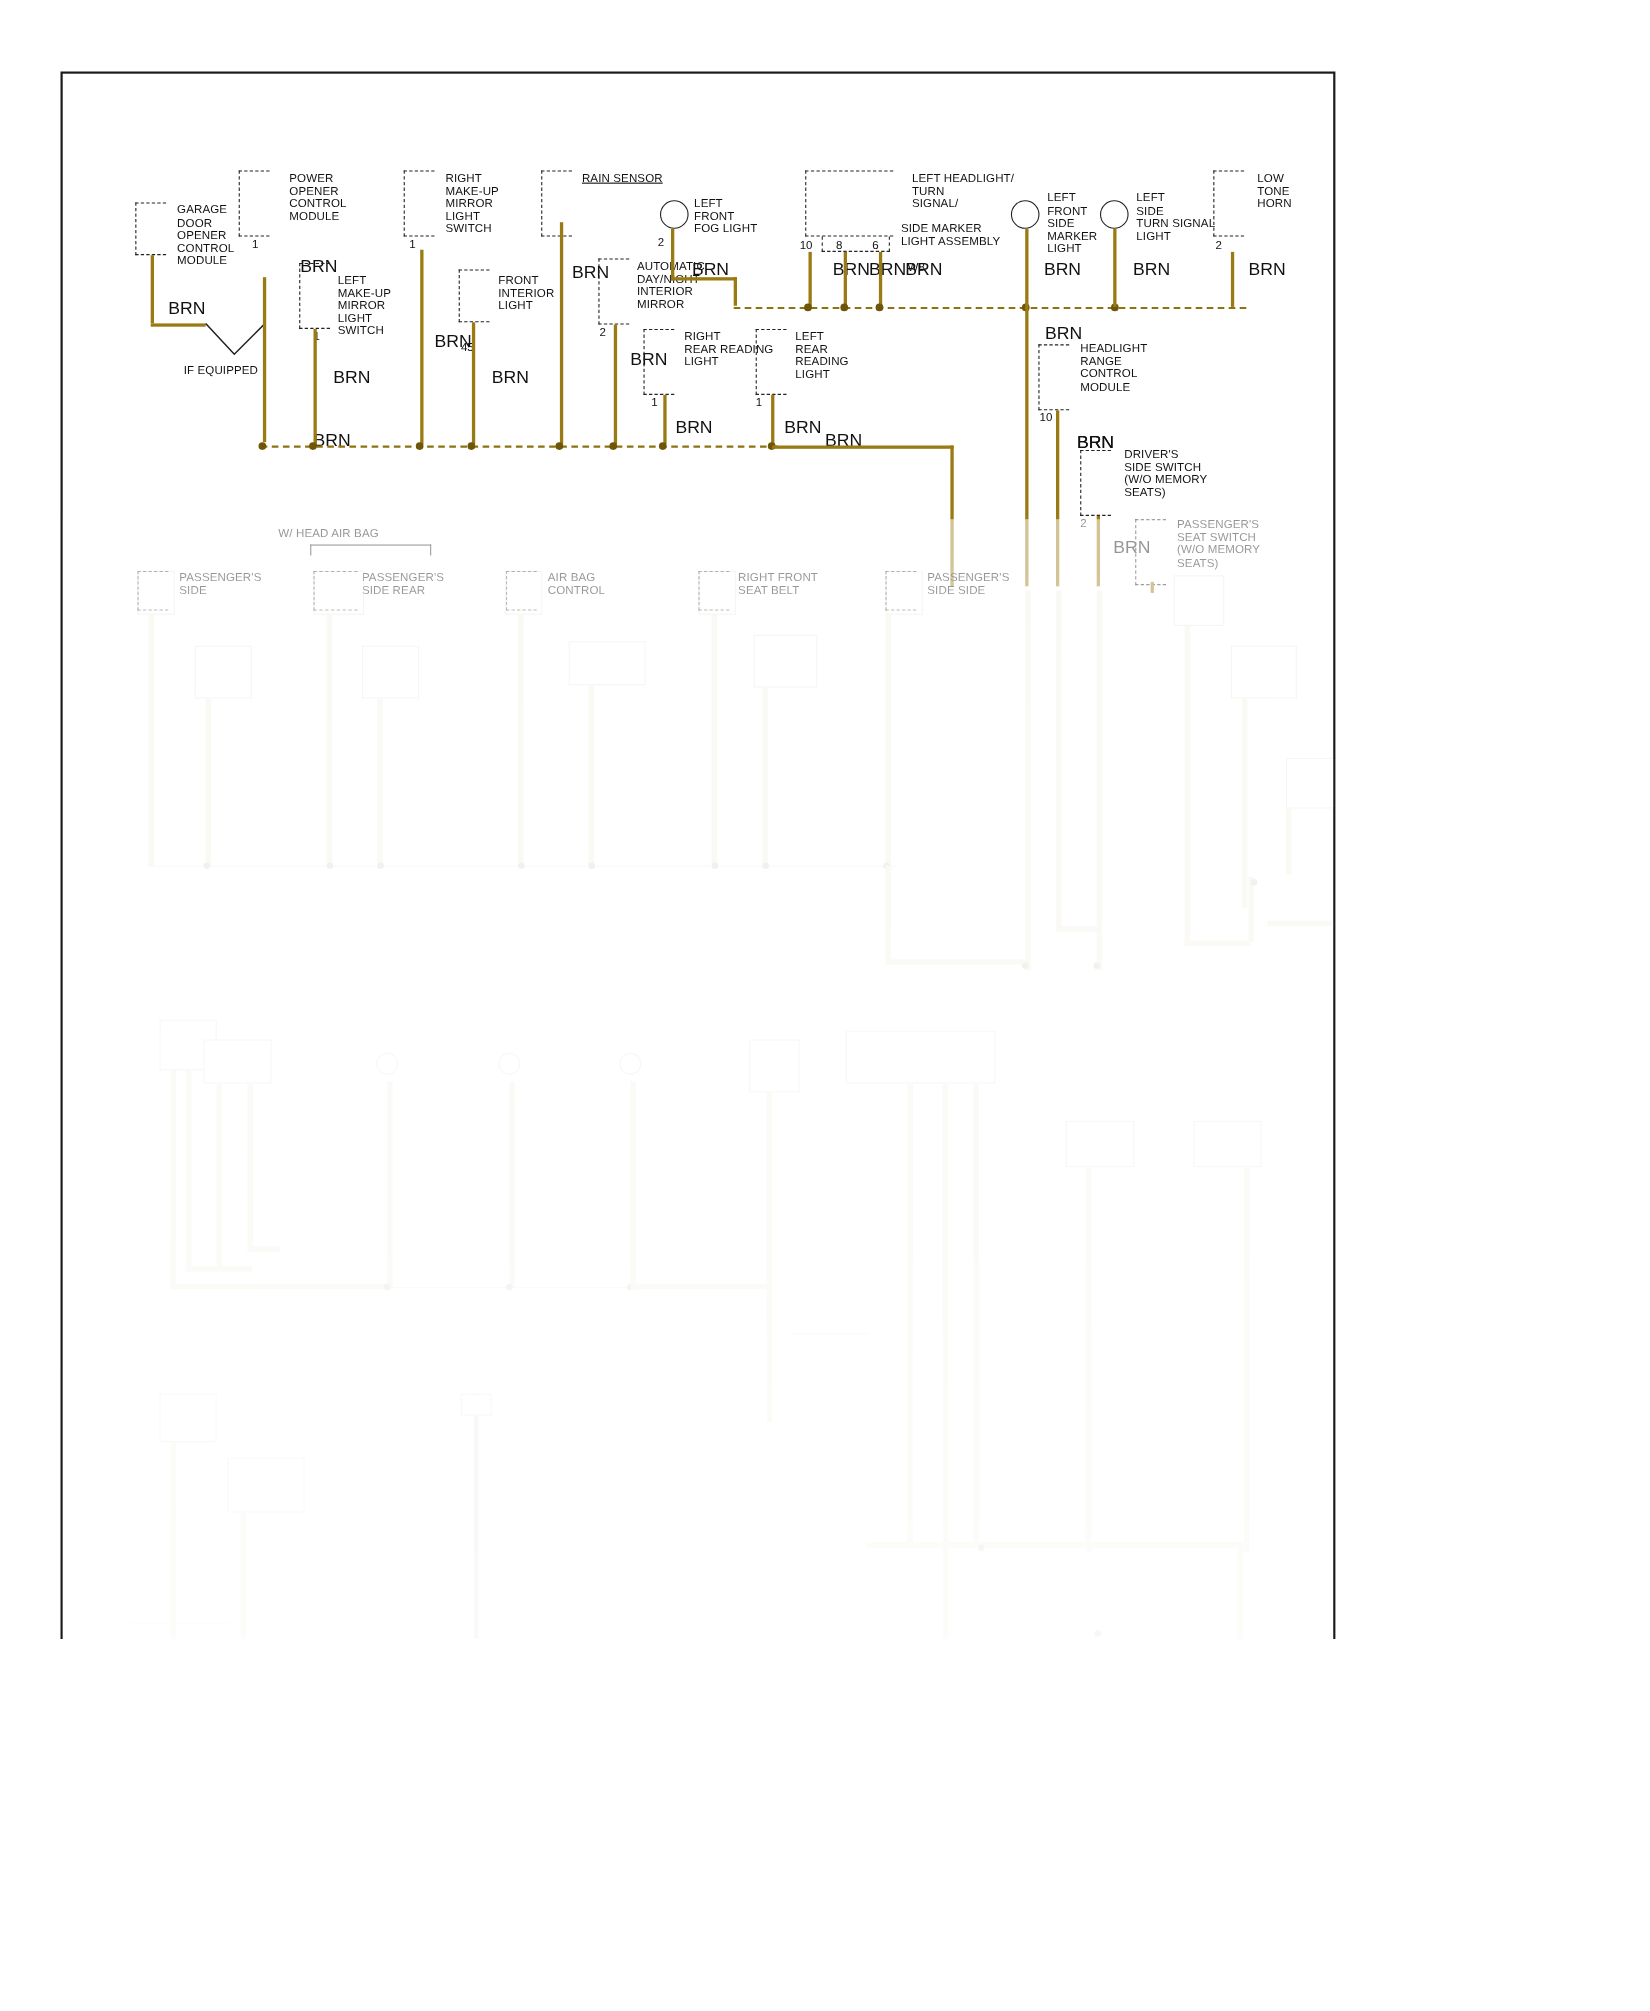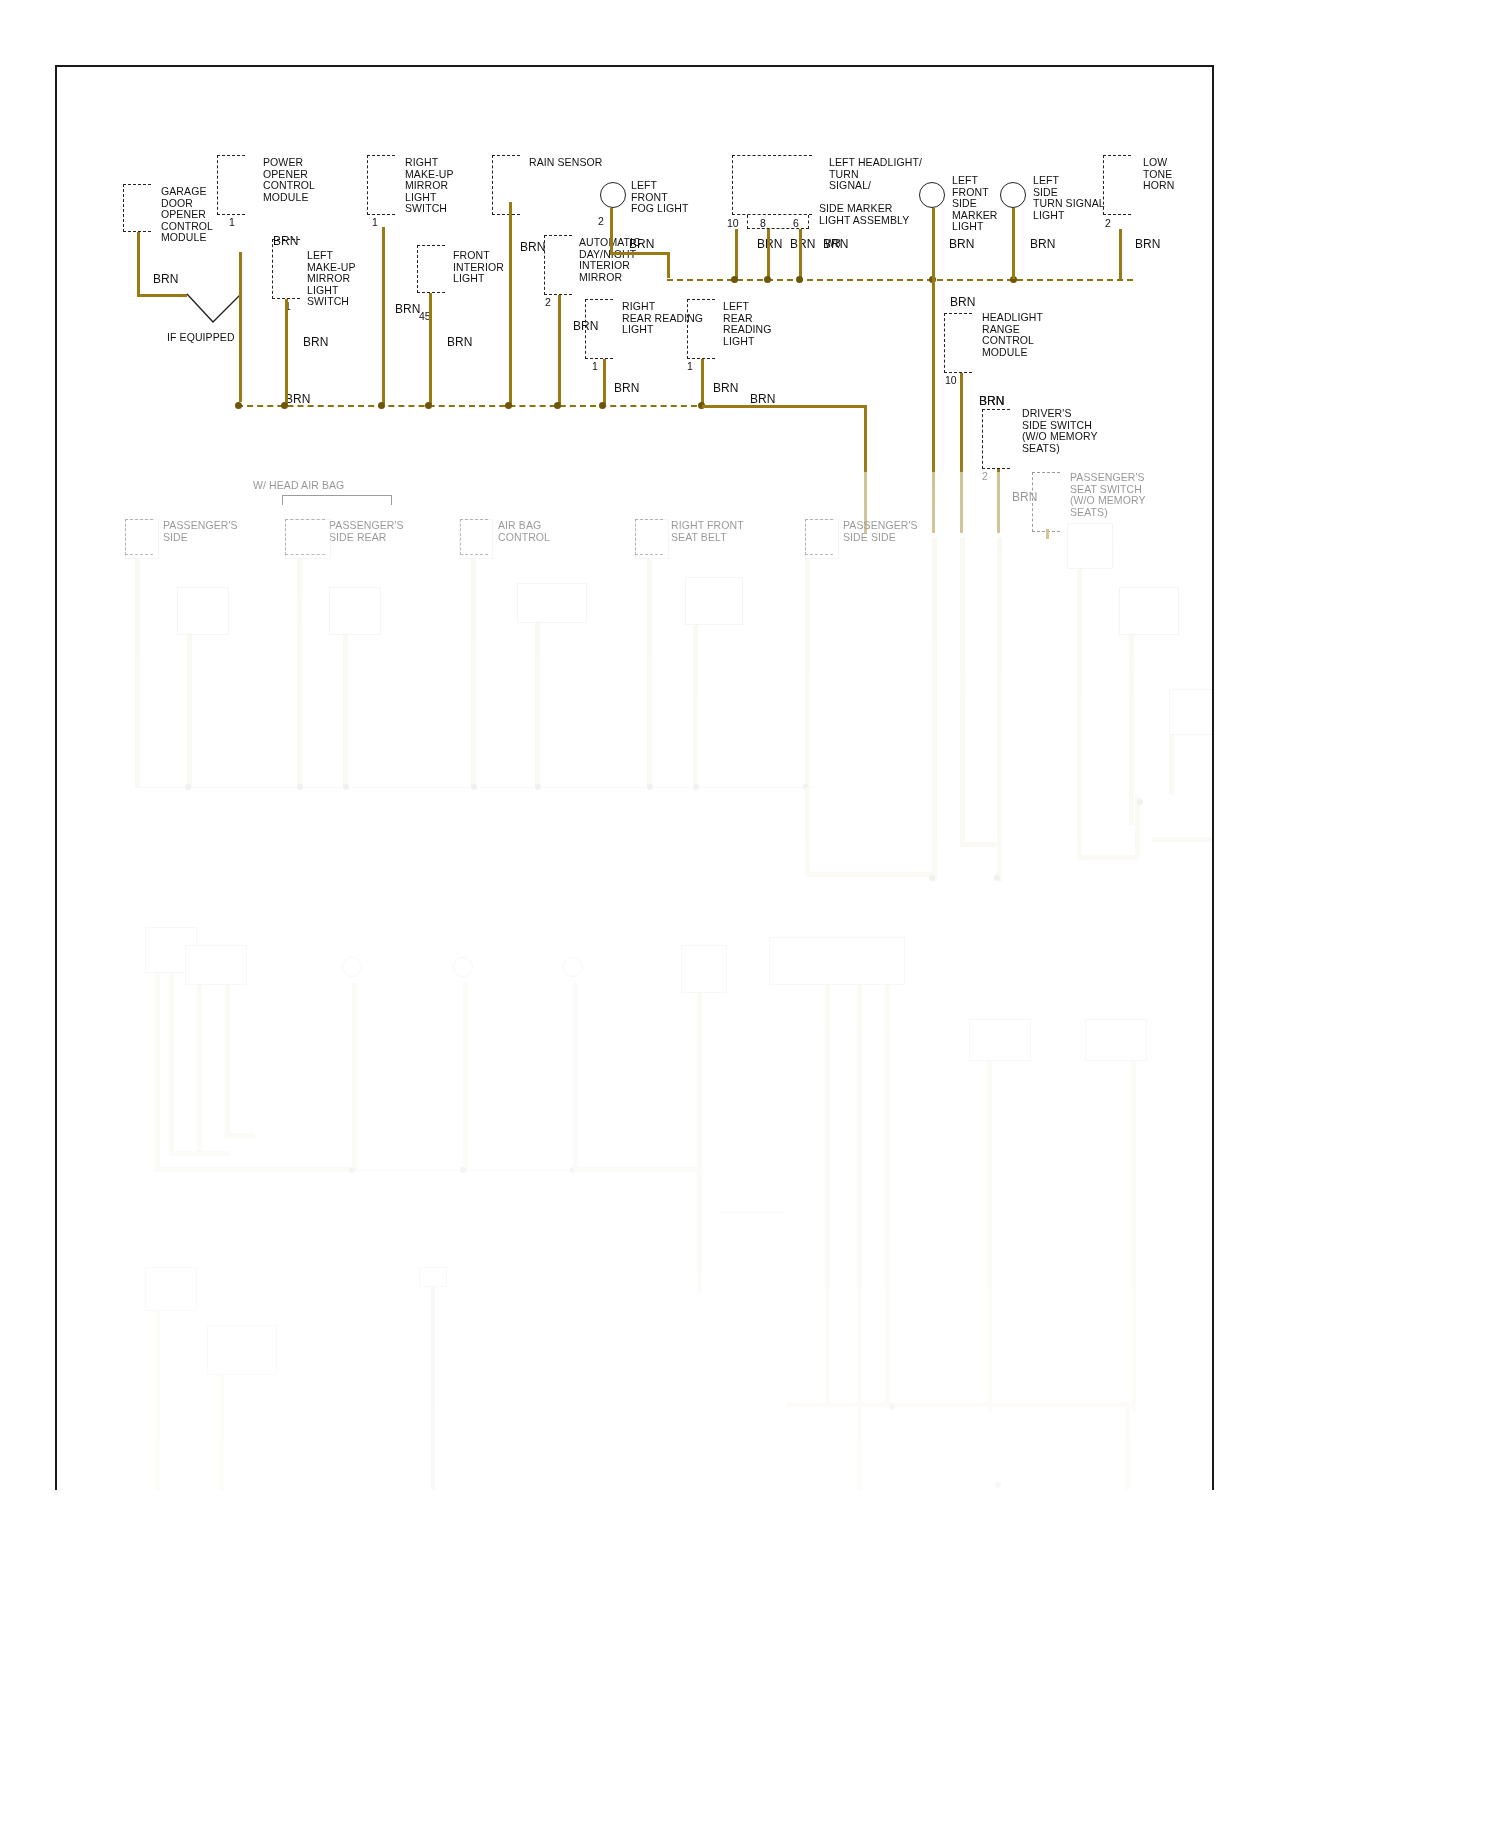--- a/index.html
+++ b/index.html
@@ -9,21 +9,21 @@
   #faded{position:absolute;left:0px;top:400px;width:1155px;height:1025px;opacity:.30;}
   #fadeoverlay{position:absolute;left:0;top:405px;width:1155px;height:1030px;background:linear-gradient(to bottom,rgba(255,255,255,.55),rgba(255,255,255,.78));pointer-events:none;}
   .gbox{position:absolute;box-sizing:border-box;border:1px dashed #222;border-right:none;background:transparent;}
   .txt{position:absolute;font-size:10.5px;line-height:11.5px;color:#111;white-space:pre;letter-spacing:.1px;}
   .wire{position:absolute;background:#9a7a12;}
   .wire.v{width:3px;}
   .wire.h{height:3px;}
   .dashline{position:absolute;height:0;border-top:2px dashed #8d7210;}
   .dot{position:absolute;width:7px;height:7px;border-radius:50%;background:#6d5608;}
   .lamp{position:absolute;width:26px;height:26px;border-radius:50%;border:1.6px solid #222;box-sizing:border-box;}
-  .brn{position:absolute;font-size:12px;color:#111;padding-left:38px;}
+  .brn{position:absolute;font-size:16px;color:#111;padding-left:38px;}
   .pin{position:absolute;font-size:10.5px;color:#111;}
   .arrowtxt{position:absolute;font-size:10.5px;color:#111;}
   .bracket{position:absolute;border-left:1.5px solid #222;border-top:1.5px solid #222;border-right:1.5px solid #222;height:9px;}
   .vee{position:absolute;}
   
   .fbox{position:absolute;box-sizing:border-box;border:1px solid #b9b6ac;background:#fff;}
   .fwire{position:absolute;background:#d8cfa4;}
   .fwire.v{width:5px;}
   .fwire.h{height:5px;}
   .fgray{position:absolute;background:#aaa7a0;}
@@ -85,21 +85,21 @@
 
   <div class="gbox" style="left:360px;top:178px;width:28px;height:48px;"></div>
   <div class="txt" style="left:396px;top:183px;">FRONT
 INTERIOR
 LIGHT</div>
   <div class="pin" style="left:362px;top:243px;">45</div>
   <div class="brn" style="left:352px;top:268px;">BRN</div>
   <div class="wire v" style="left:372px;top:226px;height:111px;"></div>
 
   <div class="gbox" style="left:435px;top:88px;width:28px;height:60px;"></div>
-  <div class="txt" style="left:472px;top:90px;">RAIN SENSOR</div>
+  <div class="txt" style="left:472px;top:90px;text-decoration:underline;">RAIN SENSOR</div>
   <div class="brn" style="left:425px;top:173px;">BRN</div>
   <div class="wire v" style="left:452px;top:135px;height:202px;"></div>
 
   <div class="gbox" style="left:487px;top:168px;width:28px;height:60px;"></div>
   <div class="txt" style="left:522px;top:170px;">AUTOMATIC
 DAY/NIGHT
 INTERIOR
 MIRROR</div>
   <div class="pin" style="left:488px;top:229px;">2</div>
   <div class="brn" style="left:478px;top:252px;">BRN</div>

